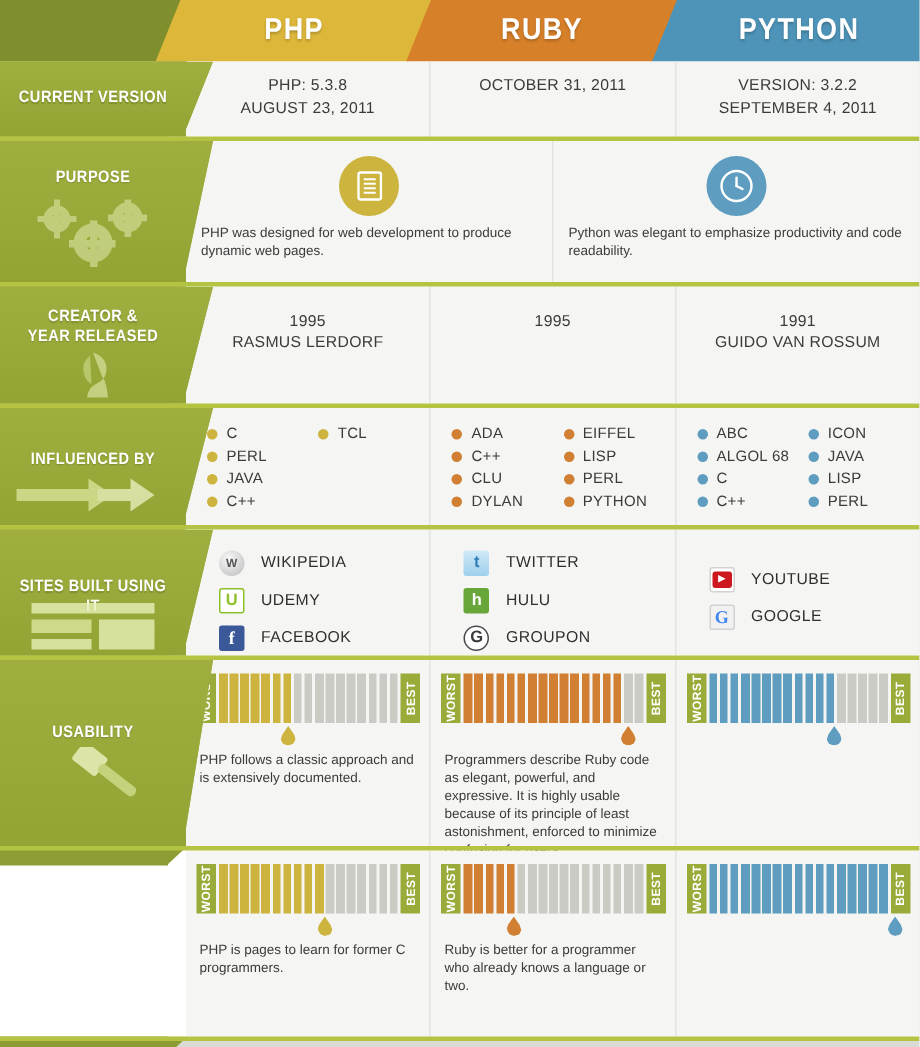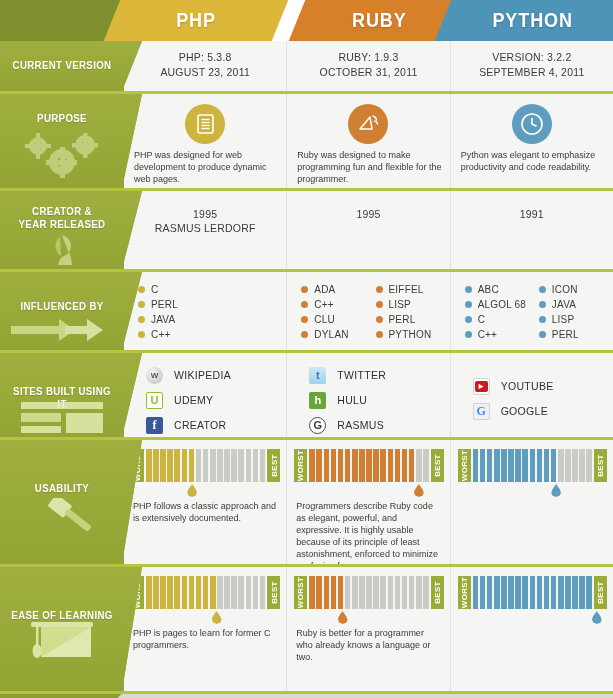--- a/index.html
+++ b/index.html
@@ -72,21 +72,21 @@
     position:absolute; inset:0;
     transform:skewX(-22deg);
   }
   .hdr-name{
     position:relative; z-index:2; color:#ffffff;
     font-size:20px; font-weight:bold; letter-spacing:1px;
     transform:scaleX(.9); text-shadow:0 1px 2px rgba(0,0,0,.22);
   }
   #tab-php{ left:112px; width:168px; }
   #tab-php .skew{ background:#ddb739; }
-  #tab-ruby{ left:297px; width:165px;text-align:center; }
+  #tab-ruby{ left:279px; width:165px;text-align:center; }
   #tab-ruby .skew{ background:#d7802a; }
   #tab-python{ left:443px; width:180px; }
   #tab-python .skew{ background:#4e94b8; }
 
   
   #row-version{ top:41px; height:50px; }
   #row-version .label-title{ top:18px; }
   .ver-txt{
     position:absolute; left:0; right:0; top:9px; text-align:center;
     color:#3b3b3b; font-size:10.5px; line-height:15px; letter-spacing:.2px;
@@ -197,21 +197,20 @@
     <div class="content-area">
       <div class="cells">
         <div class="cell">
           <div class="ver-txt">
             <div>PHP: 5.3.8</div>
             <div>AUGUST 23, 2011</div>
           </div>
         </div>
         <div class="cell">
           <div class="ver-txt">
-            <div>RUBY: 1.9.3</div>
             <div>OCTOBER 31, 2011</div>
           </div>
         </div>
         <div class="cell">
           <div class="ver-txt">
             <div>VERSION: 3.2.2</div>
             <div>SEPTEMBER 4, 2011</div>
           </div>
         </div>
       </div>
@@ -230,30 +229,20 @@
           <div class="circ-icon" style="background:#ccb43e;">
             <svg width="17" height="20" viewBox="0 0 17 20">
                 <rect x="1" y="1" width="15" height="18" rx="1.5" fill="none" stroke="#fff" stroke-width="1.6"></rect>
                 <line x1="4.5" y1="5.5" x2="12.5" y2="5.5" stroke="#fff" stroke-width="1.4"></line>
                 <line x1="4.5" y1="8.5" x2="12.5" y2="8.5" stroke="#fff" stroke-width="1.4"></line>
                 <line x1="4.5" y1="11.5" x2="12.5" y2="11.5" stroke="#fff" stroke-width="1.4"></line>
                 <line x1="4.5" y1="14.5" x2="12.5" y2="14.5" stroke="#fff" stroke-width="1.4"></line>
               </svg>
           </div>
           <div class="purpose-txt">PHP was designed for web development to produce dynamic web pages.</div>
-        </div>
-        <div class="cell">
-          <div class="circ-icon" style="background:#d17f33;">
-            <svg width="22" height="22" viewBox="0 0 22 22">
-                <path d="M3 16 L13 4 L15 16 Z" fill="none" stroke="#fff" stroke-width="1.5" stroke-linejoin="round"></path>
-                <path d="M16 3 q3 1 3.5 4" fill="none" stroke="#fff" stroke-width="1.4" stroke-linecap="round"></path>
-                <path d="M17.5 8 q2.5 .5 3 3" fill="none" stroke="#fff" stroke-width="1.4" stroke-linecap="round"></path>
-              </svg>
-          </div>
-          <div class="purpose-txt">Ruby was designed to make programming fun and flexible for the programmer.</div>
         </div>
         <div class="cell">
           <div class="circ-icon" style="background:#5e9dc0;">
             <svg width="24" height="24" viewBox="0 0 24 24">
                 <circle cx="12" cy="12" r="10" fill="none" stroke="#fff" stroke-width="1.6"></circle>
                 <line x1="12" y1="12" x2="12" y2="6.5" stroke="#fff" stroke-width="1.6" stroke-linecap="round"></line>
                 <line x1="12" y1="12" x2="16" y2="14" stroke="#fff" stroke-width="1.6" stroke-linecap="round"></line>
               </svg>
           </div>
           <div class="purpose-txt">Python was elegant to emphasize productivity and code readability.</div>
@@ -297,20 +286,21 @@
           </div>
         </div>
         <div class="cell">
           <div class="creator-txt">
             <div>1995</div>
           </div>
         </div>
         <div class="cell">
           <div class="creator-txt">
             <div>1991</div>
+            <div>GUIDO VAN ROSSUM</div>
           </div>
         </div>
       </div>
     </div>
     <div class="label-cell">
       <div class="label-title">CREATOR &amp;
 YEAR RELEASED</div>
       <div class="side-ico" style="top:42px;">
         <svg width="40" height="36" viewBox="0 0 40 36" opacity=".6">
           <path d="M20 2 q9 3 9 11 q0 7 -7 10 q-5 2 -6 9 h14 q-1 -11 -4 -14" fill="#e4ecb0"></path>
@@ -338,20 +328,26 @@
                 </div>
               <div class="infl-item">
                   <span class="dot" style="background:#ccb43e"></span>
                   <span>JAVA</span>
                 </div>
               <div class="infl-item">
                   <span class="dot" style="background:#ccb43e"></span>
                   <span>C++</span>
                 </div>
             </div>
+            <div class="infl-col">
+              <div class="infl-item">
+                  <span class="dot" style="background:#ccb43e"></span>
+                  <span>TCL</span>
+                </div>
+            </div>
           </div>
         </div>
         <div class="cell">
           <div class="infl-cols">
             <div class="infl-col">
               <div class="infl-item">
                   <span class="dot" style="background:#d17f33"></span>
                   <span>ADA</span>
                 </div>
               <div class="infl-item">
@@ -450,37 +446,37 @@
             <div class="site-item">
               <span class="site-ico" style="background:radial-gradient(circle at 40% 35%,#fafafa,#b9b9b9);color:#555;font-size:8px;border-radius:50%;">W</span>
               <span class="site-name">WIKIPEDIA</span>
             </div>
             <div class="site-item">
               <span class="site-ico" style="background:#ffffff;border:1.5px solid #8fbf2a;color:#8fbf2a;font-size:11px;">U</span>
               <span class="site-name">UDEMY</span>
             </div>
             <div class="site-item">
               <span class="site-ico" style="background:#3b5998;color:#fff;font-size:12px;font-family:'Liberation Serif',serif;">f</span>
-              <span class="site-name">CREATOR</span>
+              <span class="site-name">FACEBOOK</span>
             </div>
           </div>
         </div>
         <div class="cell">
           <div class="site-list">
             <div class="site-item">
               <span class="site-ico" style="background:linear-gradient(#cfe9f7,#9fd0ec);color:#2d7fb8;font-size:11px;">t</span>
               <span class="site-name">TWITTER</span>
             </div>
             <div class="site-item">
               <span class="site-ico" style="background:#68a63a;color:#fff;font-size:11px;">h</span>
               <span class="site-name">HULU</span>
             </div>
             <div class="site-item">
               <span class="site-ico" style="background:#ffffff;border:1.5px solid #4a4a4a;color:#3a3a3a;font-size:11px;border-radius:50%;">G</span>
-              <span class="site-name">RASMUS</span>
+              <span class="site-name">GROUPON</span>
             </div>
           </div>
         </div>
         <div class="cell">
           <div class="site-list" style="top:21px;">
             <div class="site-item">
               <span class="site-ico" style="background:#ffffff;border:1px solid #d2d2d2;">
                 <span style="display:block;width:13px;height:11px;background:#cc181e;border-radius:2px;color:#fff;font-size:6px;line-height:11px;text-align:center;">▶</span>
               </span>
               <span class="site-name">YOUTUBE</span>
@@ -710,29 +706,17 @@
                 <div class="bar" style="background: rgb(94, 157, 192);"></div>
               </div>
             <div class="cap">
                 <span>BEST</span>
               </div>
           </div>
           <div class="drop" style="color:#5e9dc0;left:90%;"></div>
         </div>
       </div>
     </div>
-    <div class="label-cell">
-      <div class="label-title">EASE OF LEARNING</div>
-      <div class="side-ico" style="top:52px;">
-        <svg width="86" height="48" viewBox="0 0 86 48" opacity=".85">
-          <rect x="12" y="3" width="62" height="5" rx="2" fill="#e8f0b8"></rect>
-          <path d="M22 8 h50 v30 h-50 z" fill="#dde79f"></path>
-          <path d="M22 38 h50 v-30 z" fill="#edf3c4"></path>
-          <rect x="17" y="6" width="2.5" height="22" fill="#e8f0b8"></rect>
-          <ellipse cx="18" cy="32" rx="4.5" ry="7" fill="#e8f0b8"></ellipse>
-        </svg>
-      </div>
-    </div>
     <div class="ribbon-tail" style="top:124px;"></div>
   </div>
   <div class="green-sep" style="top:691px;"></div>
   <div class="footer-strip"></div>
 </div>
 
 </body></html>

